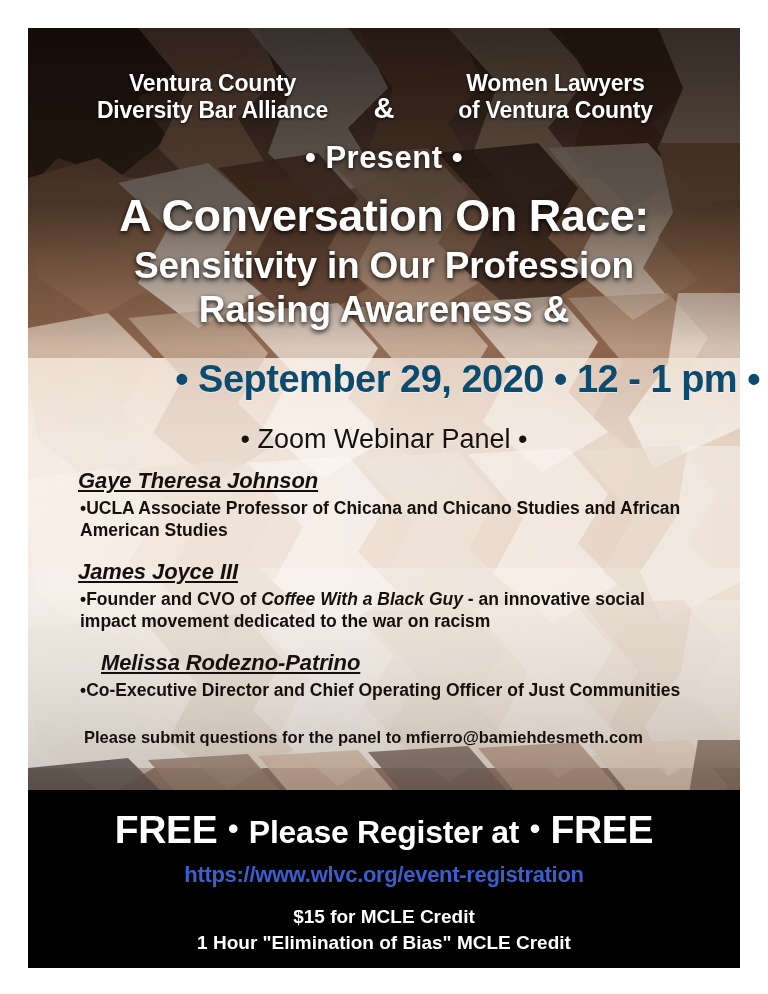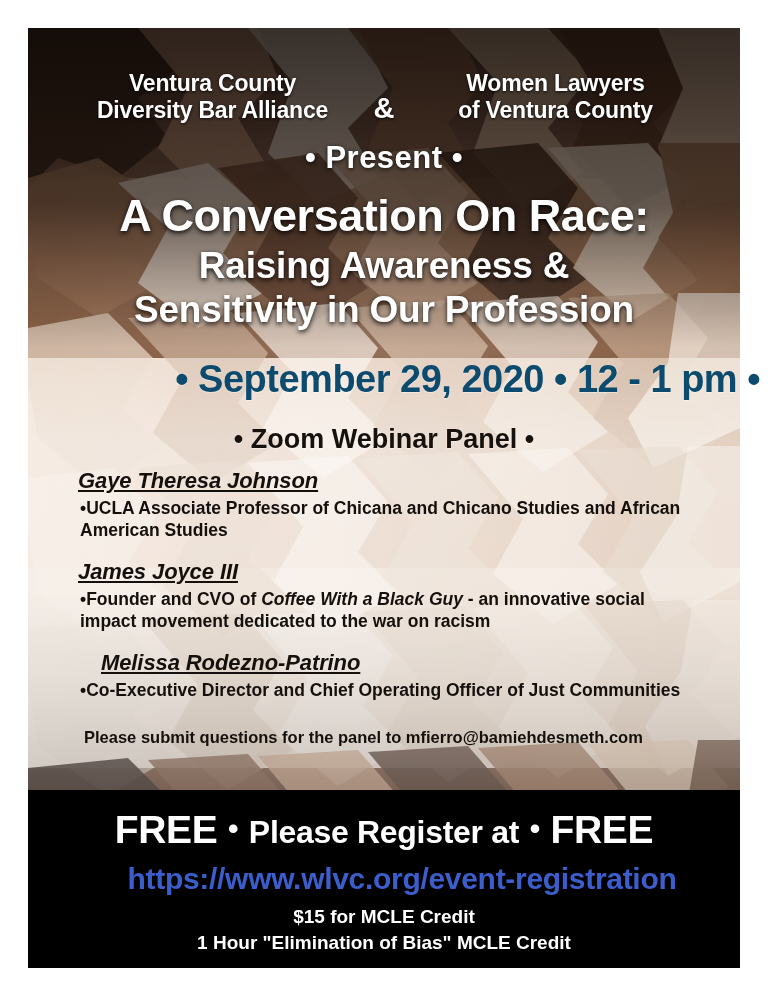--- a/index.html
+++ b/index.html
@@ -141,21 +141,21 @@
     text-shadow: 0 1px 0 rgba(255,255,255,0.45);
     margin-left: 20px;
   }
   .venue {
     position: absolute;
     top: 396px;
     width: 100%;
     text-align: center;
     color: #17110d;
     font-size: 27px;
-    font-weight: bold;
+    font-weight: normal;
     text-shadow: 0 1px 0 rgba(255,255,255,0.45);
   }
 
   .speakers {
     position: absolute;
     top: 440px;
     left: 50px;
     width: 620px;
     color: #15100c;
   }
@@ -211,25 +211,24 @@
   }
   .free-line .reg {
     font-size: 32px;
   }
   .free-line .dot { font-size: 30px; vertical-align: 4px; }
   .url {
     position: absolute;
     top: 72px;
     width: 100%;
     text-align: center;
-    font-size: 30px;
+    font-size: 22px;
     font-weight: bold;
     color: #3b5ecc;
     letter-spacing: -0.3px;
-    margin-left: 18px;
   }
   .mcle1 {
     position: absolute;
     top: 116px;
     width: 100%;
     text-align: center;
     font-size: 19px;
     font-weight: bold;
   }
   .mcle2 {
@@ -347,22 +346,22 @@
       <div class="org">
         <div>Women Lawyers</div>
         <div>of Ventura County</div>
       </div>
     </div>
 
     <div class="present">• Present •</div>
 
     <div class="title-main">A Conversation On Race:</div>
     <div class="title-sub">
+      <div>Sensitivity in Our Profession</div>
       <div>Raising Awareness &amp;</div>
-      <div>Sensitivity in Our Profession</div>
     </div>
 
     <div class="datetime">• September 29, 2020 • 12 - 1 pm •</div>
     <div class="venue">• Zoom Webinar Panel •</div>
 
     <div class="speakers">
 
       <div class="speaker">
         <div class="sp-name">Gaye Theresa Johnson</div>
         <div class="sp-desc"><span>•</span><span>UCLA Associate Professor of Chicana and Chicano Studies and African American Studies</span></div>

